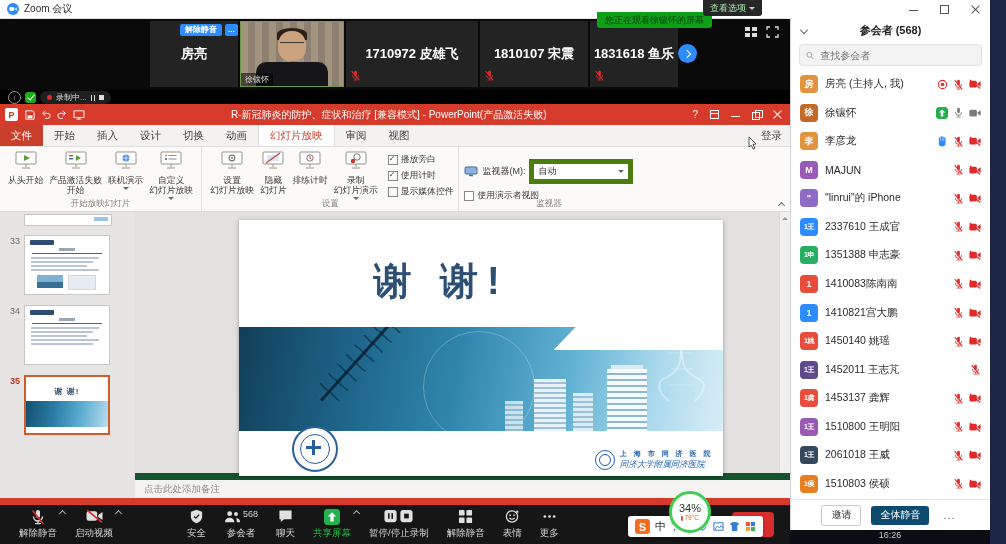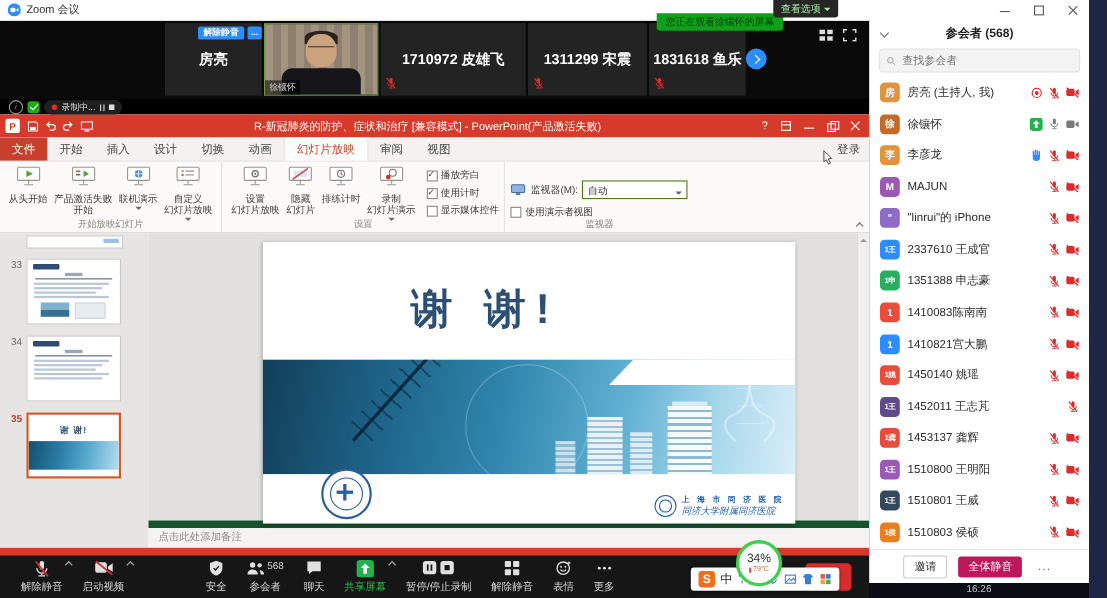--- a/index.html
+++ b/index.html
@@ -83,24 +83,24 @@
   .ppt-ribbon{height:64px;background:#fbfaf9;border-bottom:1px solid #dcdad8;display:flex;position:relative;}
   .rgroup{position:relative;display:flex;align-items:flex-start;padding:3px 5px 12px;border-right:1px solid #e4e2e0;}
   .glabel{position:absolute;bottom:1px;left:0;width:100%;text-align:center;font-size:8.5px;color:#867f77;}
   .bb{display:flex;flex-direction:column;align-items:center;padding:0 3px;gap:1px;}
   .bb-label{white-space:pre-line;text-align:center;font-size:8.8px;color:#3b3a39;line-height:1.12;}
   .bb.drop::after{content:"";border:3px solid transparent;border-top-color:#6a6a6a;margin-top:0px;}
   .chk-col{display:flex;flex-direction:column;gap:4px;margin:4px 0 0 7px;}
   .chk{display:flex;align-items:center;gap:3px;font-size:8.8px;color:#3b3a39;white-space:nowrap;}
   .cbx{width:8px;height:8px;border:1px solid #8a8886;background:#fff;position:relative;flex:none;}
   .cbx.on::after{content:"✓";position:absolute;left:0px;top:-2px;font-size:8px;color:#333;}
-  .mon-col{display:flex;flex-direction:column;gap:6px;margin-top:14px;}
+  .mon-col{display:flex;flex-direction:column;gap:6px;margin-top:9px;}
   .mon-row{display:flex;align-items:center;gap:4px;font-size:9px;color:#3b3a39;white-space:nowrap;}
-  .mon-dd{width:86px;height:15px;border:1px solid #4d7c0f;background:#fff;font-size:9px;color:#333;
-        display:flex;align-items:flex-end;padding:0 4px;justify-content:space-between;}
+  .mon-dd{width:86px;height:15px;border:5px solid #4d7c0f;background:#fff;font-size:9px;color:#333;
+        display:flex;align-items:center;padding:0 4px;justify-content:space-between;}
   .dd-car{width:0;height:0;border:3px solid transparent;border-top-color:#666;margin-top:3px;}
   .rib-collapse{position:absolute;right:5px;bottom:3px;width:7px;height:7px;}
   .rib-collapse::after{content:"";position:absolute;left:1px;top:2px;width:4px;height:4px;
         border-left:1.2px solid #666;border-top:1.2px solid #666;transform:rotate(45deg);}
   .ppt-main{flex:1;display:flex;min-height:0;}
   .thumbs{width:135px;background:#e6e5e4;padding-top:2px;overflow:hidden;}
   .thumb-wrap{display:flex;gap:4px;margin:0 0 10px 4px;}
   .t-num{width:16px;text-align:right;font-size:9px;color:#6d6d6d;padding-top:1px;flex:none;}
   .t-num.sel{color:#c0392b;font-weight:bold;}
   .t-card{width:86px;height:60px;background:#fff;border:1px solid #c9c7c5;box-sizing:border-box;position:relative;padding:4px 5px;flex:none;}
@@ -196,21 +196,21 @@
   .p-row{display:flex;align-items:center;padding:0 9px;height:26px;}
   .avatar{width:18px;height:18px;border-radius:4px;color:#fff;font-size:9px;display:flex;align-items:center;
         justify-content:center;flex:none;font-weight:bold;}
   .avatar.sm{font-size:7px;letter-spacing:-.5px;}
   .p-name{font-size:10.5px;color:#2b2b2b;margin-left:7px;flex:1;white-space:nowrap;overflow:hidden;text-overflow:ellipsis;}
   .p-icons{display:flex;gap:5px;align-items:center;flex:none;}
   .panel-foot{height:30px;border-top:1px solid #e6e6e6;display:flex;align-items:center;justify-content:center;
         gap:10px;flex:none;}
   .invite-btn{height:19px;padding:0 9px;border:1px solid #c9c9c9;border-radius:3px;font-size:10px;color:#333;
         display:flex;align-items:center;background:#fff;}
-  .muteall-btn{height:19px;padding:0 9px;background:#be185d;border-radius:3px;font-size:10px;color:#fff;
+  .muteall-btn{height:19px;padding:0 9px;background:#0c4a6e;border-radius:3px;font-size:10px;color:#fff;
         display:flex;align-items:center;}
   .foot-more{font-size:11px;color:#666;letter-spacing:1px;padding:0 4px;}
   .clock-strip{position:absolute;left:790px;top:530px;width:200px;height:14px;background:#0c0c14;color:#c5c5c5;
         font-size:9px;z-index:30;text-align:center;line-height:11px;}
   .share-badge{border-radius:3px;display:block;}
   .cursor{position:absolute;left:748px;top:136px;z-index:40;}
 </style>
 </head>
 <body>
 
@@ -256,21 +256,21 @@
           <span>1710972 皮雄飞</span>
           <span class="mut"><svg width="11" height="11" viewBox="0 0 16 16">
               <rect x="6" y="1" width="4" height="8" rx="2" fill="#e02b2b"></rect>
               <path d="M3.5 7.5a4.5 4.5 0 0 0 9 0" fill="none" stroke="#e02b2b" stroke-width="1.3"></path>
               <line x1="8" y1="12" x2="8" y2="14" stroke="#e02b2b" stroke-width="1.2"></line>
               <line x1="5" y1="14.6" x2="11" y2="14.6" stroke="#e02b2b" stroke-width="1.2"></line>
               <line x1="2.5" y1="1.5" x2="13.5" y2="15" stroke="#e02b2b" stroke-width="1.6"></line>
             </svg></span>
         </div>
         <div class="ntile" style="width: 108px;">
-          <span>1311299 宋震</span>
+          <span>1810107 宋震</span>
           <span class="mut"><svg width="11" height="11" viewBox="0 0 16 16">
               <rect x="6" y="1" width="4" height="8" rx="2" fill="#e02b2b"></rect>
               <path d="M3.5 7.5a4.5 4.5 0 0 0 9 0" fill="none" stroke="#e02b2b" stroke-width="1.3"></path>
               <line x1="8" y1="12" x2="8" y2="14" stroke="#e02b2b" stroke-width="1.2"></line>
               <line x1="5" y1="14.6" x2="11" y2="14.6" stroke="#e02b2b" stroke-width="1.2"></line>
               <line x1="2.5" y1="1.5" x2="13.5" y2="15" stroke="#e02b2b" stroke-width="1.6"></line>
             </svg></span>
         </div>
         <div class="ntile" style="width: 88px;">
           <span>1831618 鱼乐</span>
@@ -1040,21 +1040,21 @@
               <svg width="12" height="10" viewBox="0 0 16 13">
                 <rect x="0.5" y="2" width="10" height="9" rx="2" fill="#e02b2b"></rect>
                 <path d="M11.5 5.5l4-2.7v7.4l-4-2.7z" fill="#e02b2b"></path>
                 <line x1="1" y1="1" x2="15" y2="12.5" stroke="#e02b2b" stroke-width="1.6"></line>
               </svg>
             </span>
           </span>
         </div>
         <div class="p-row">
           <span class="avatar sm" style="background: rgb(52, 73, 94);">1王</span>
-          <span class="p-name">1510801 王威</span>
+          <span class="p-name">2061018 王威</span>
           <span class="p-icons">
             <span style="display: flex;">
               <svg width="11" height="11" viewBox="0 0 16 16">
                 <rect x="6" y="1" width="4" height="8" rx="2" fill="#e02b2b"></rect>
                 <path d="M3.5 7.5a4.5 4.5 0 0 0 9 0" fill="none" stroke="#e02b2b" stroke-width="1.3"></path>
                 <line x1="8" y1="12" x2="8" y2="14" stroke="#e02b2b" stroke-width="1.2"></line>
                 <line x1="5" y1="14.6" x2="11" y2="14.6" stroke="#e02b2b" stroke-width="1.2"></line>
                 <line x1="2.5" y1="1.5" x2="13.5" y2="15" stroke="#e02b2b" stroke-width="1.6"></line>
               </svg>
             </span>

